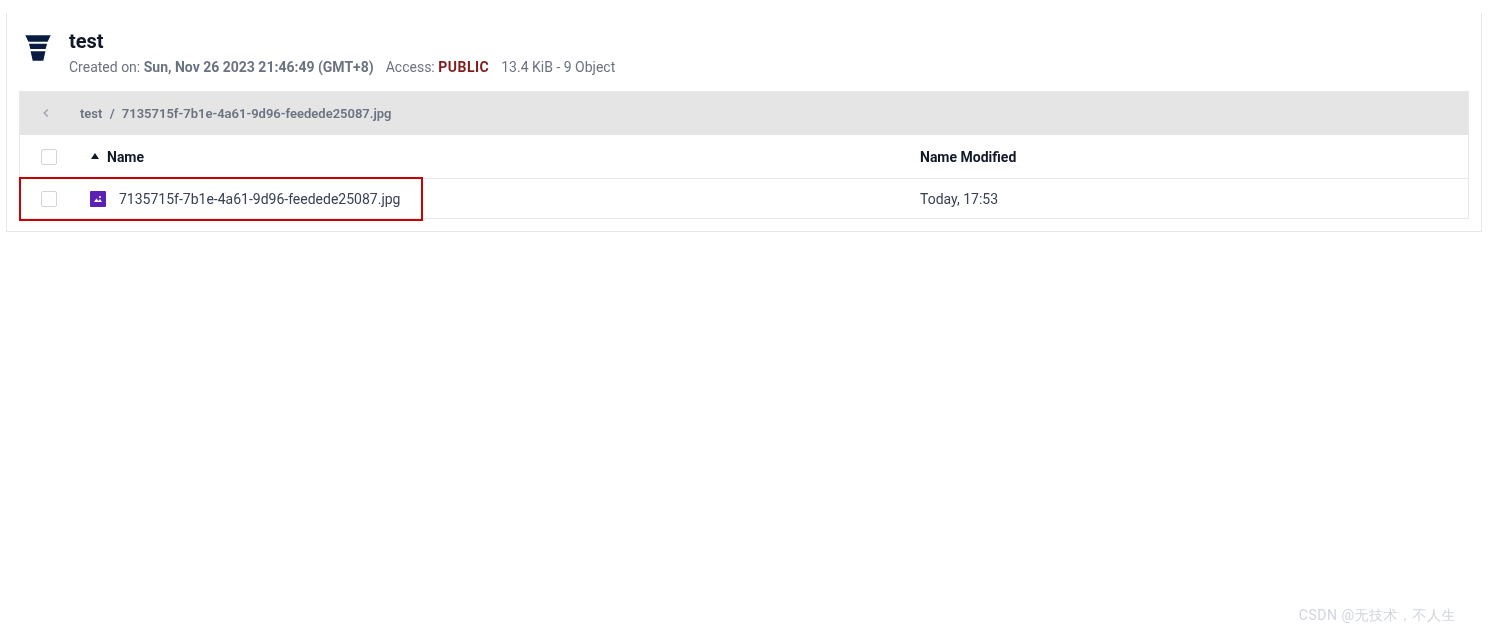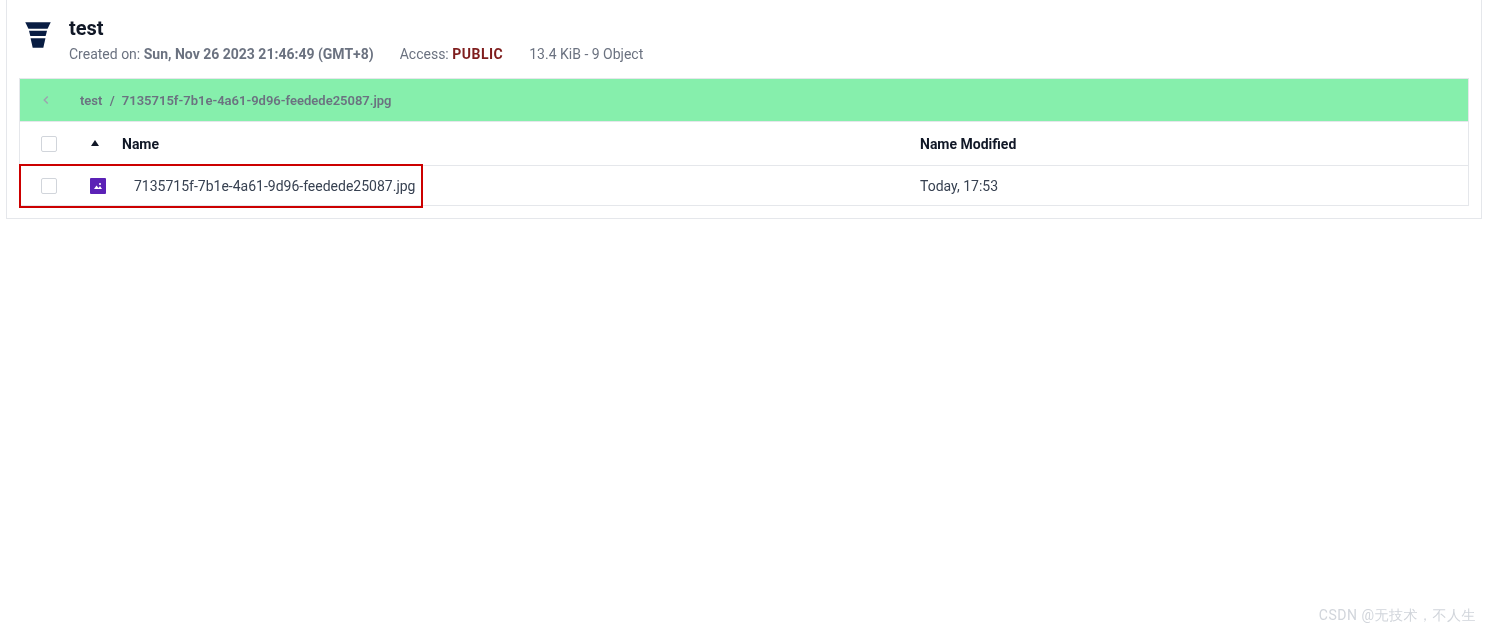--- a/index.html
+++ b/index.html
@@ -5,21 +5,21 @@
     * { margin: 0; padding: 0; box-sizing: border-box; }
     body {
       font-family: -apple-system, BlinkMacSystemFont, "Segoe UI", Roboto, Helvetica, Arial, sans-serif;
       background: #fff;
       color: #1f2937;
       width: 1488px;
     }
     .page-container {
       border: 1px solid #e5e7eb;
       border-top: none;
-      margin: 0 6px;
+      margin: 13px 6px;
     }
     .bucket-header {
       display: flex;
       align-items: flex-start;
       padding: 16px 14px 16px 14px;
       gap: 14px;
     }
     .bucket-icon {
       width: 34px;
       height: 34px;
@@ -30,39 +30,39 @@
       font-size: 20px;
       font-weight: 700;
       color: #111827;
       margin-bottom: 6px;
     }
     .bucket-meta {
       font-size: 14px;
       color: #6b7280;
       display: flex;
       align-items: flex-start;
-      gap: 26px;
+      gap: 12px;
       flex-wrap: wrap;
     }
     .bucket-meta .created-on-value {
       font-weight: 700;
       color: #6b7280;
     }
     .bucket-meta .access-value {
       font-weight: 700;
       color: #7f1d1d;
       letter-spacing: 0.5px;
     }
     .content-area {
       padding: 0 12px 12px 12px;
     }
     .breadcrumb-bar {
       display: flex;
       align-items: center;
-      background: #86efac;
+      background: #e5e5e5;
       border: 1px solid #e5e7eb;
       height: 44px;
       padding: 0 10px;
     }
     .back-button {
       width: 32px;
       height: 32px;
       display: flex;
       align-items: center;
       justify-content: center;
@@ -95,21 +95,21 @@
     .col-checkbox {
       width: 58px;
       display: flex;
       align-items: center;
       justify-content: center;
     }
     .col-name {
       flex: 1;
       display: flex;
       align-items: center;
-      gap: 22px;
+      gap: 7px;
       padding-left: 12px;
     }
     .col-modified {
       width: 560px;
       padding-left: 12px;
     }
     .sort-arrow {
       width: 10px;
       height: 10px;
     }
@@ -144,21 +144,21 @@
       align-items: center;
       padding-left: 12px;
     }
     .row-full {
       display: flex;
       align-items: center;
       width: 100%;
     }
     .watermark {
       position: fixed;
-      right: 12px;
+      right: 32px;
       bottom: 14px;
       font-size: 14px;
       color: #d1d5db;
       font-weight: 400;
       letter-spacing: 0.5px;
     }
   </style>
 </head>
 <body>
 

